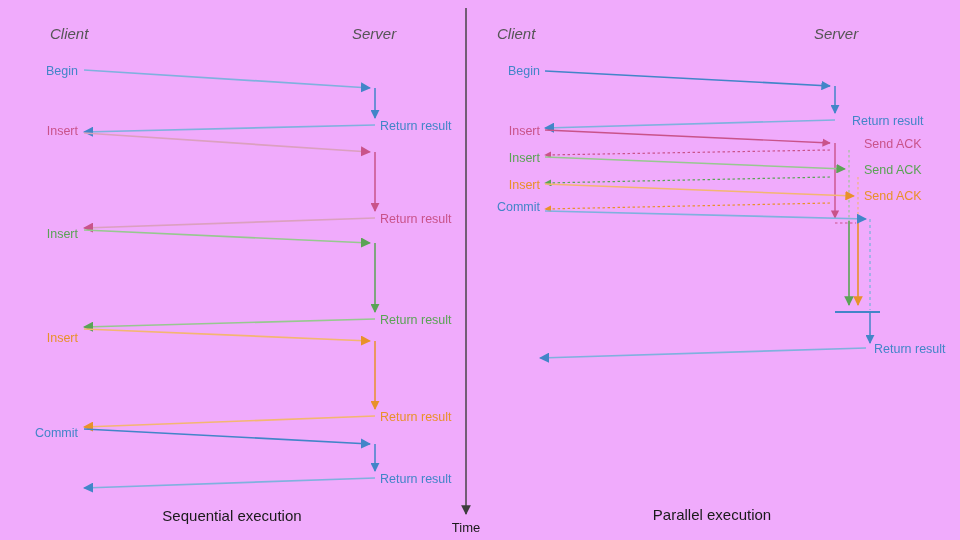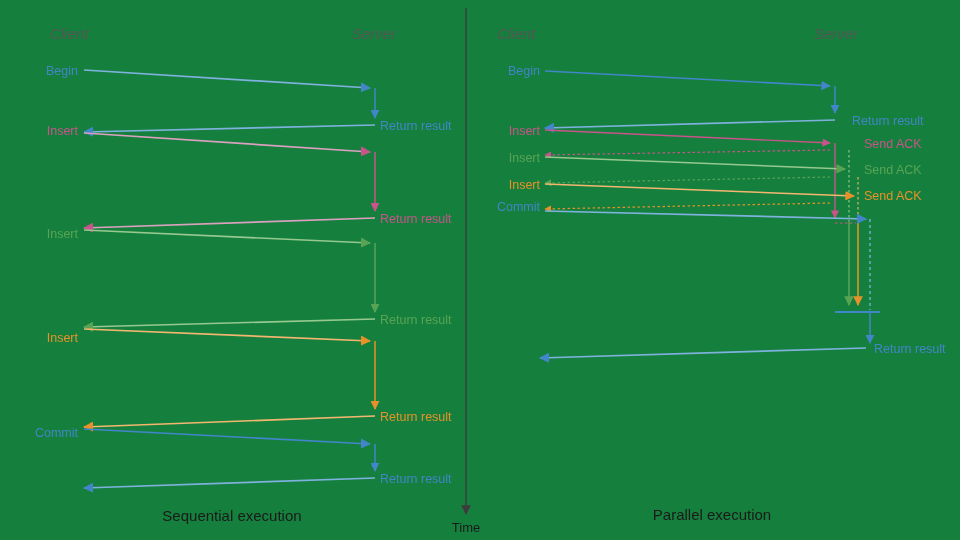--- a/index.html
+++ b/index.html
@@ -4,21 +4,21 @@
 <style>
   html, body {
     margin: 0;
     padding: 0;
     background: #ffffff;
   }
   #stage {
     position: relative;
     width: 960px;
     height: 540px;
-    background: #15803d;
+    background: #f0abfc;
     font-family: "Liberation Sans", sans-serif;
     overflow: hidden;
   }
   #stage svg {
     position: absolute;
     top: 0;
     left: 0;
     width: 960px;
     height: 540px;
   }

